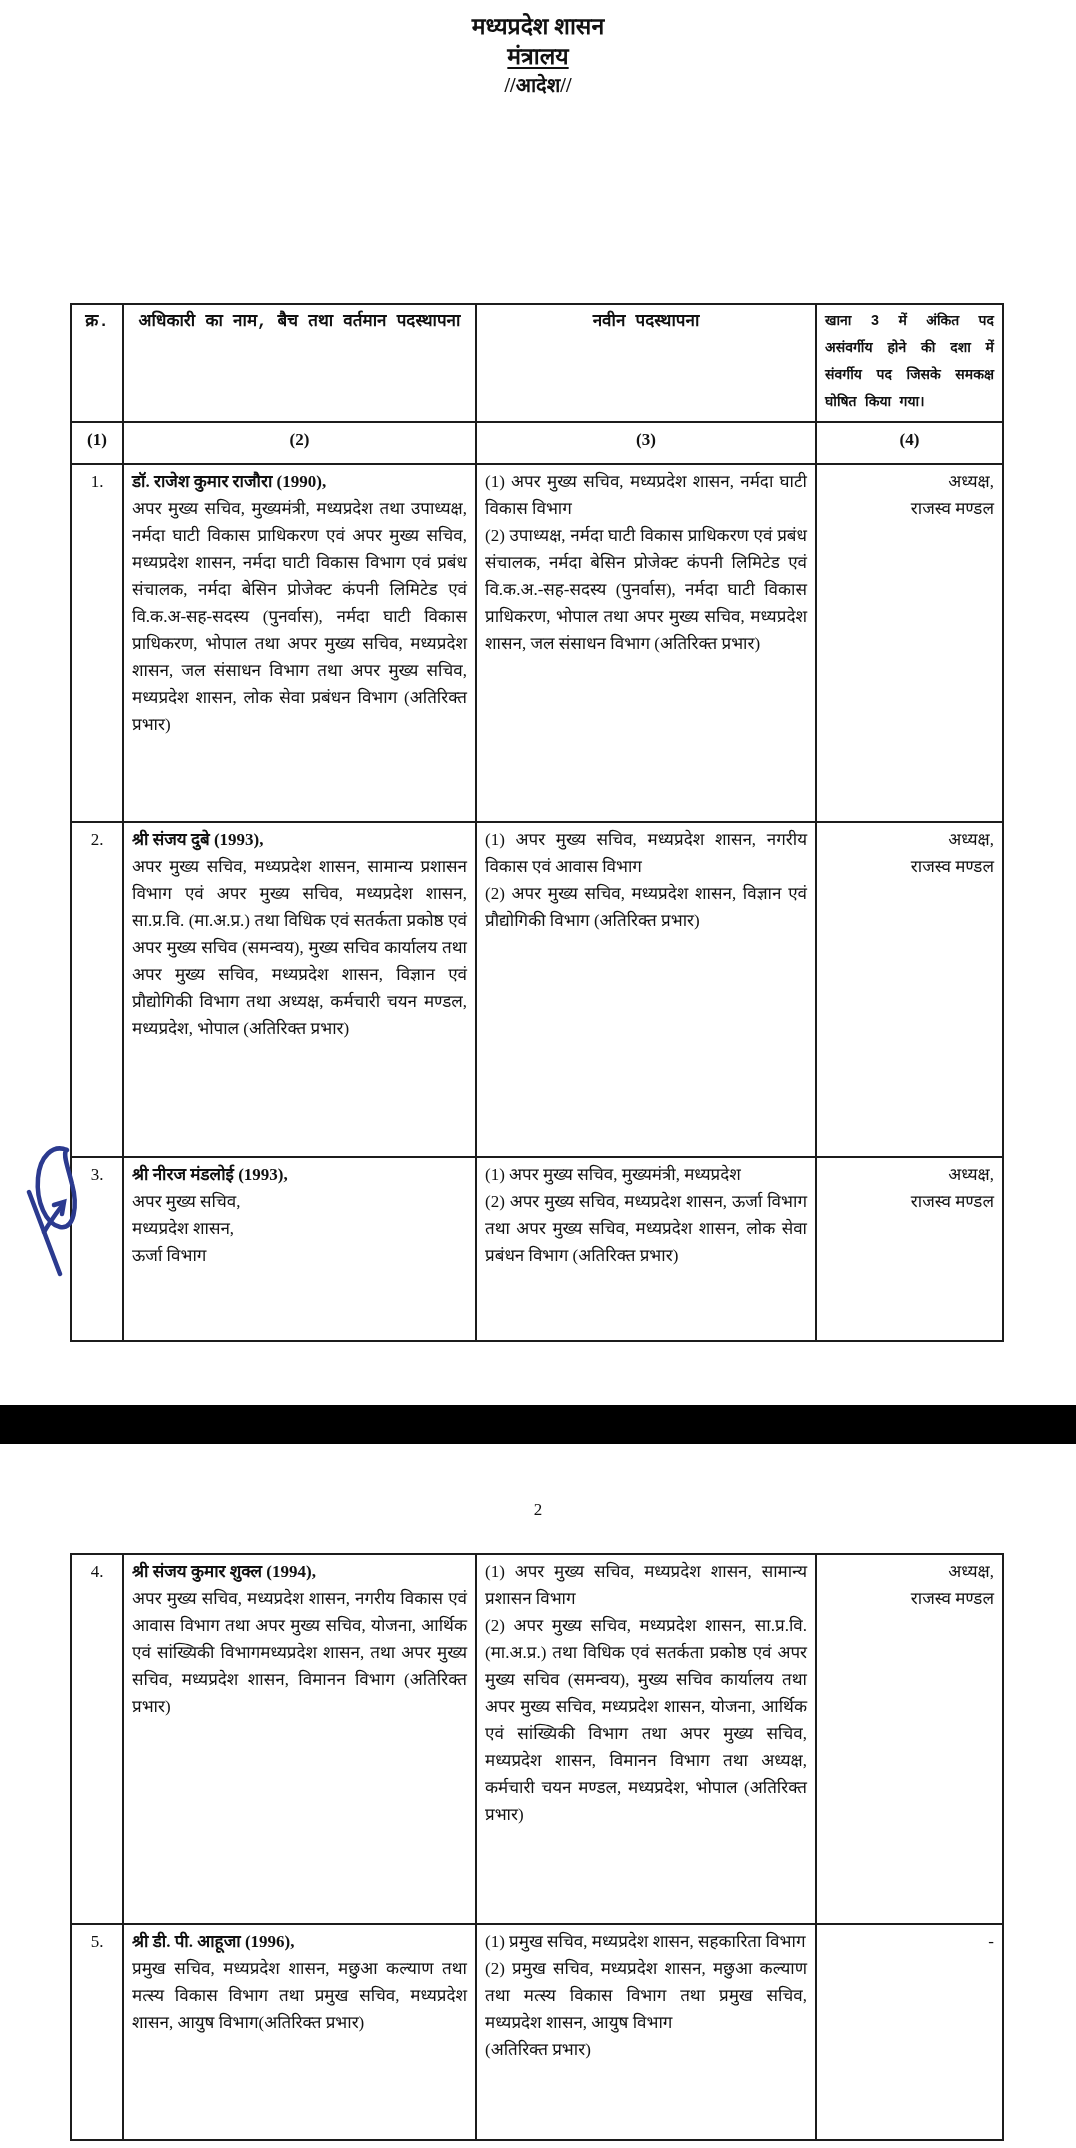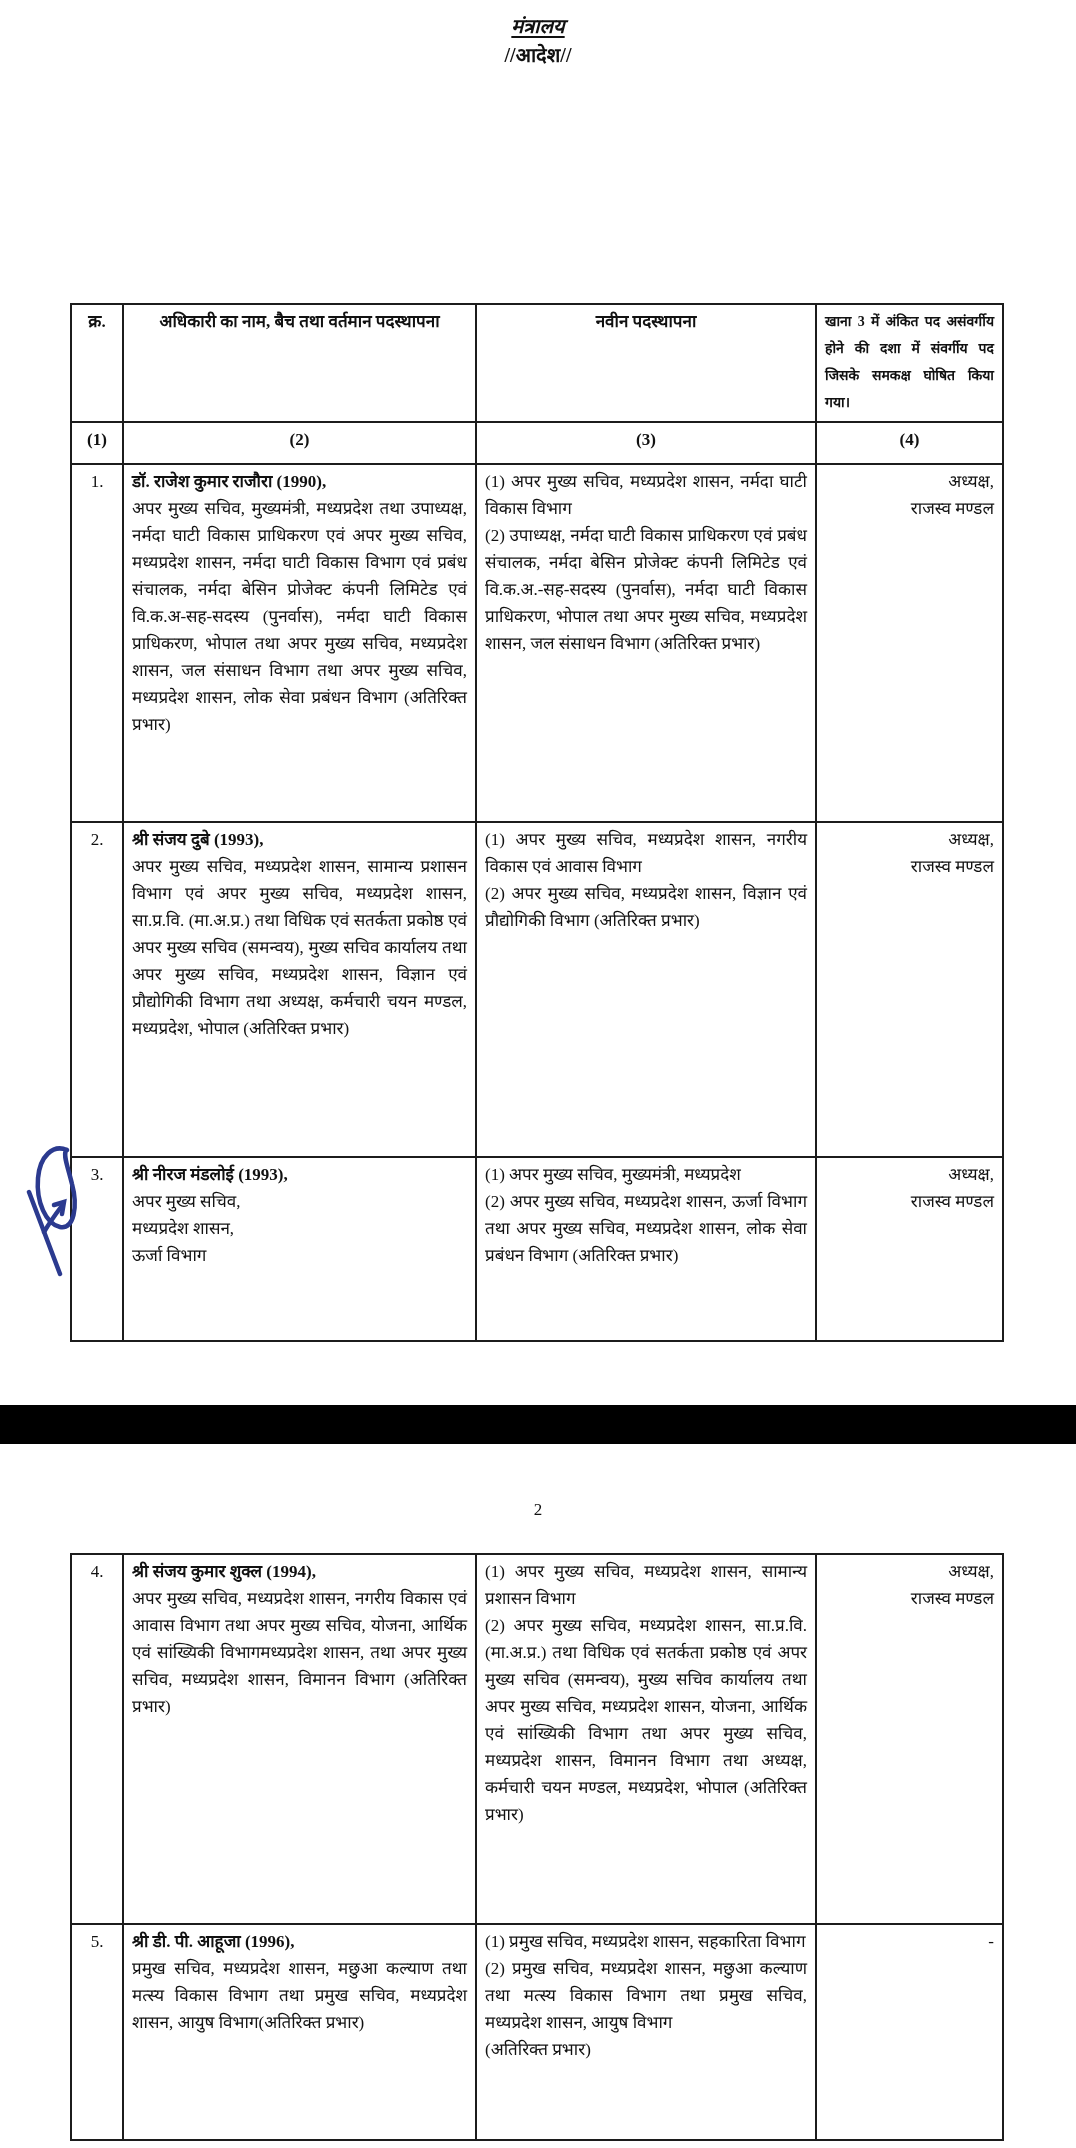--- a/index.html
+++ b/index.html
@@ -8,21 +8,21 @@
     width:1076px;height:2148px;
     background:#ffffff;
     overflow:hidden;
     font-family:"Liberation Serif","DejaVu Serif",serif;
     color:#111;
   }
   
   .doc-header{position:absolute;top:12px;left:0;width:100%;text-align:center;font-weight:bold;}
   .doc-header .h1{font-size:23px;line-height:30px;}
   .doc-header .h2{font-size:22px;line-height:30px;}
-  .doc-header .h3{font-size:20px;line-height:29px;text-decoration:underline;text-underline-offset:3px;font-style:italic;}
+  .doc-header .h3{font-size:23px;line-height:29px;text-decoration:underline;text-underline-offset:3px;}
   .doc-header .h4{font-size:20px;line-height:28px;}
   
   .ref-line{
     position:absolute;top:124px;left:88px;right:80px;
     display:flex;justify-content:space-between;
     font-weight:bold;font-size:19px;
   }
   
   .intro{
     position:absolute;top:162px;left:88px;right:76px;
@@ -39,21 +39,21 @@
     vertical-align:top;
     padding:3px 8px 5px 8px;
     line-height:27px;
   }
   .t1{top:303px;}
   .t2{top:1553px;}
   col.c1{width:52px;}
   col.c2{width:353px;}
   col.c3{width:340px;}
   col.c4{width:187px;}
-  th{font-weight:bold;text-align:center;}
+  th{font-weight:bold;text-align:center;font-family:Liberation Mono, monospace;}
   th.small-head{
     font-size:14px;line-height:19px;text-align:justify;
     padding-top:5px;font-weight:bold;
   }
   .num-row td{font-weight:bold;text-align:center;height:32px;padding:2px;}
   td.sno{text-align:center;}
   .officer-name{display:block;font-weight:bold;}
   .multiline{white-space:pre-line;}
   td.cur-cell{text-align:justify;margin-left:38px;}
   td.new-cell{text-align:justify;}
@@ -63,20 +63,21 @@
   .page-number{position:absolute;top:1500px;left:0;width:100%;text-align:center;font-size:17px;}
   
   .pen-mark{position:absolute;left:20px;top:1140px;width:72px;height:140px;}
 </style>
 </head>
 <body>
 
 <div class="sheet">
 
   <div class="doc-header">
+    <div class="h1">मध्यप्रदेश शासन</div>
     <div class="h3">मंत्रालय</div>
     <div class="h4">//आदेश//</div>
   </div>
 
 
 
   <table class="doc-table t1">
     <colgroup>
         <col class="c1">
         <col class="c2">

